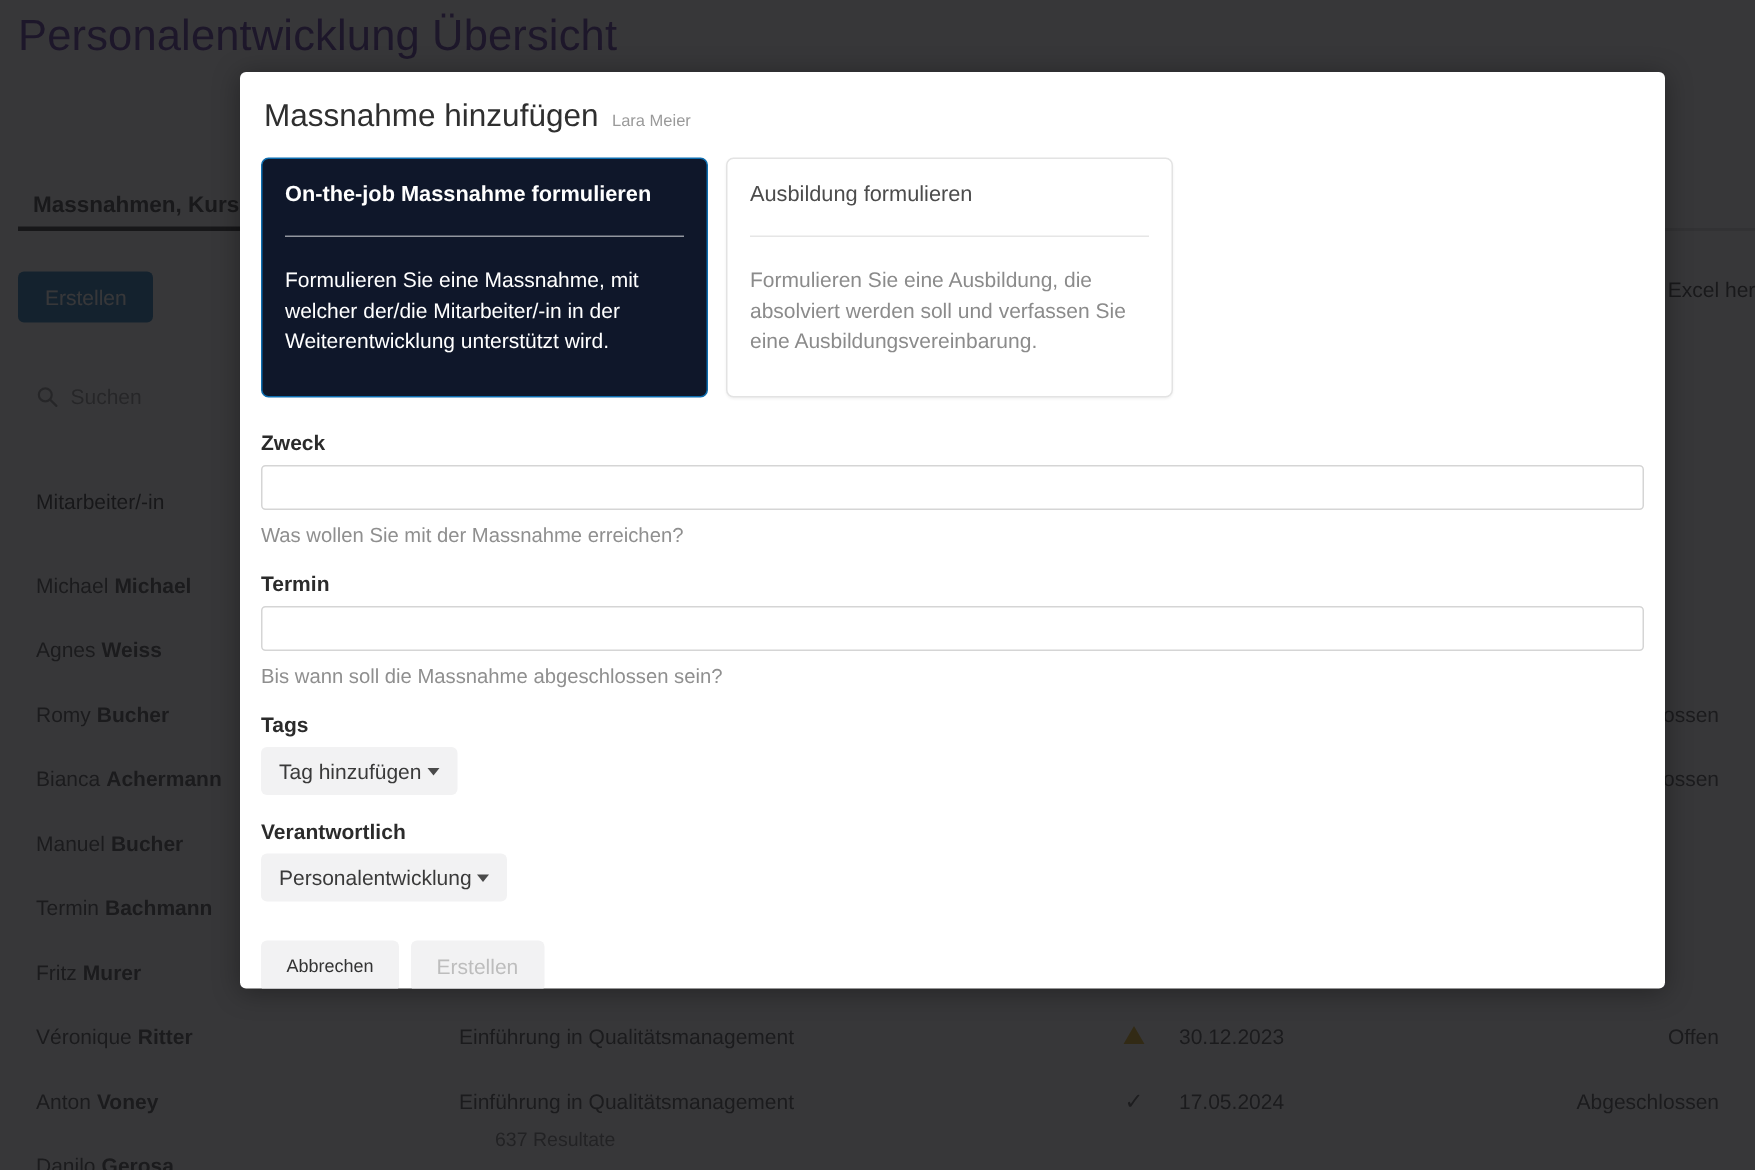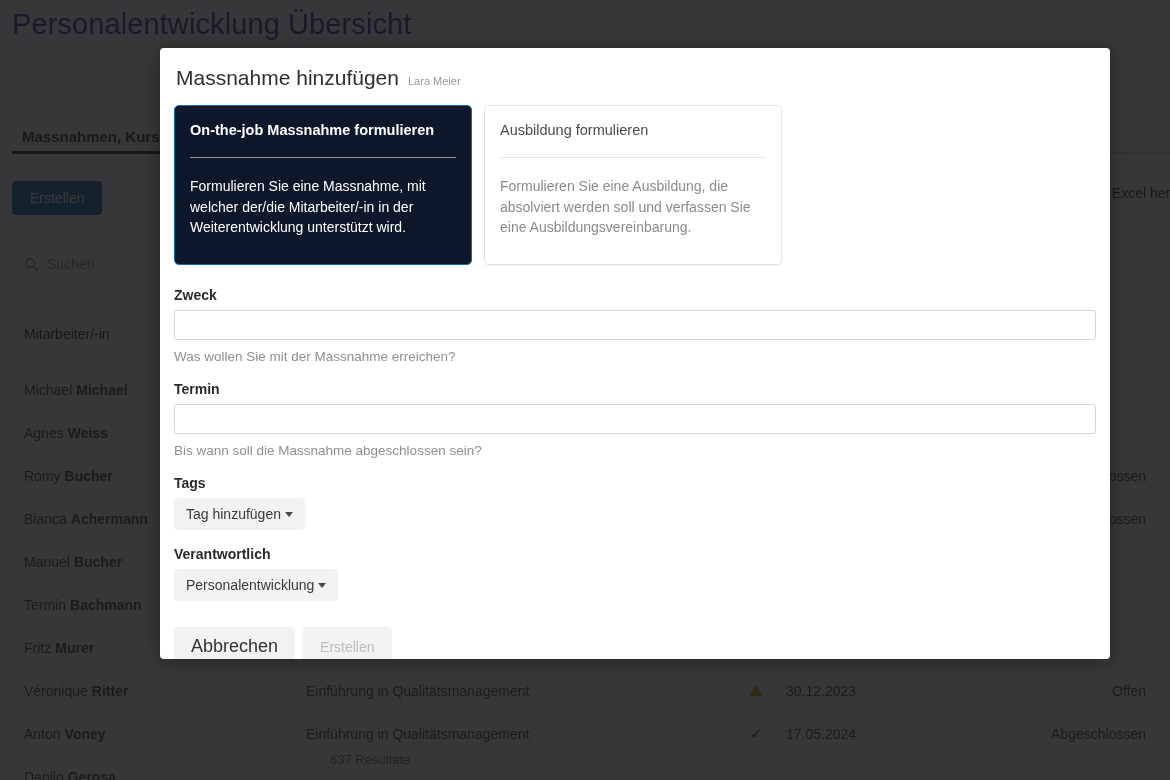--- a/index.html
+++ b/index.html
@@ -267,21 +267,21 @@
 
   .sect-gap { height: 16px; }
 
   .btn-row { display: flex; gap: 8px; margin-top: 26px; }
   .btn-cancel {
     background: #f2f2f3;
     border: none;
     border-radius: 4px;
     padding: 9px 17px;
     font-family: inherit;
-    font-size: 18px;
+    font-size: 12px;
     color: #333333;
   }
   .btn-submit {
     background: #f2f2f3;
     border: none;
     border-radius: 4px;
     padding: 9px 17px;
     font-family: inherit;
     font-size: 14px;
     color: #bdbdbd;

